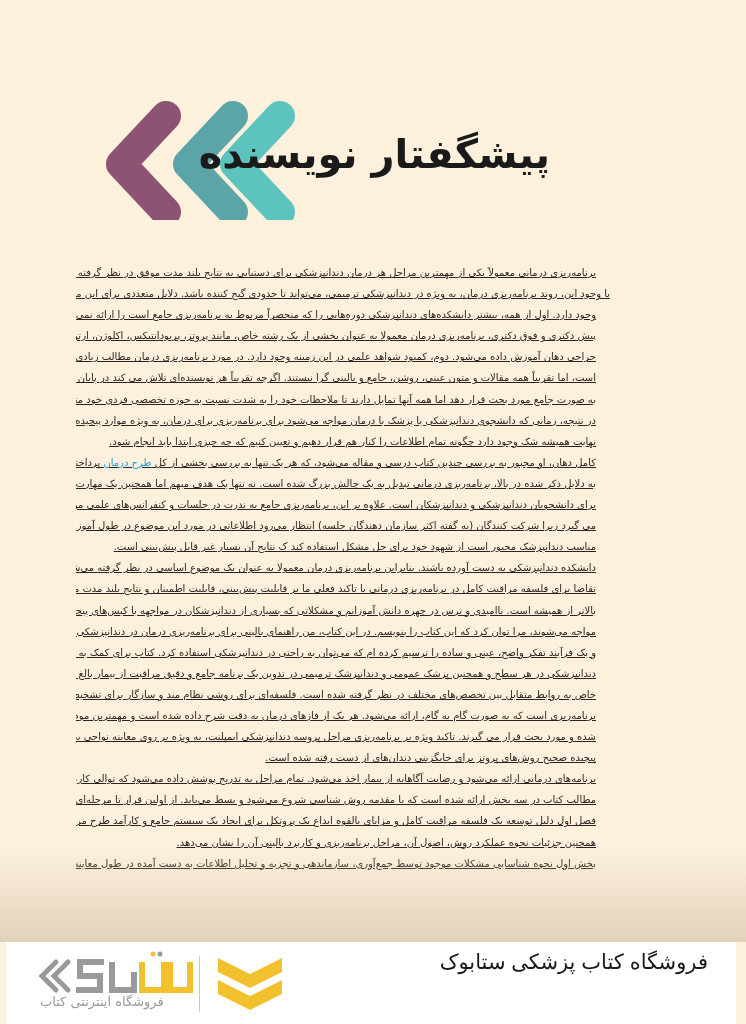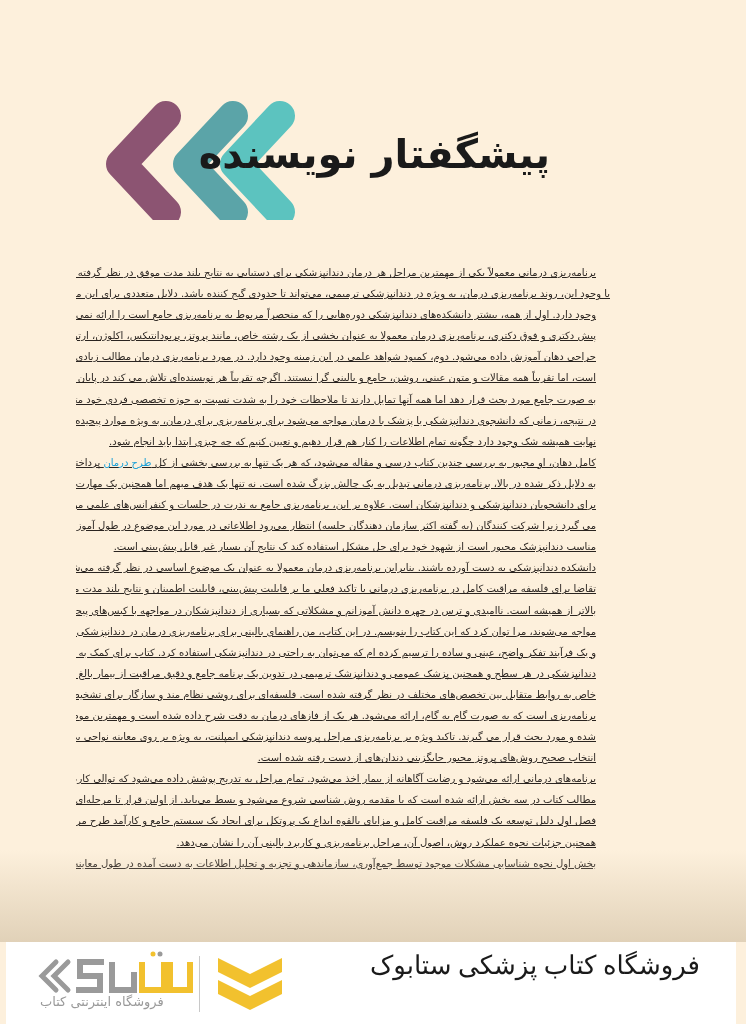--- a/index.html
+++ b/index.html
@@ -29,22 +29,22 @@
   .link { color:#1aa0d8; }
   .shade {
     position:absolute; left:0; top:850px; width:746px; height:92px;
     background:linear-gradient(to bottom, rgba(253,240,220,0) 0%, rgba(220,204,178,0.85) 100%);
     pointer-events:none;
   }
   .footer {
     position:absolute; left:6px; top:942px; width:730px; height:82px; background:#ffffff;
   }
   .store-name {
-    position:absolute; right:36px; top:8px; direction:rtl;
-    font-family:Liberation Serif, serif; font-size:26px; color:#1a1a1a;
+    position:absolute; right:28px; top:8px; direction:rtl;
+    font-family:Liberation Sans, sans-serif; font-size:21px; color:#1a1a1a;
   }
   .store-url {
     position:absolute; right:26px; top:44px;
     font-family:"DejaVu Sans", sans-serif; font-size:22px; letter-spacing:7px; color:#1a1a1a;
   }
   .store-url .hl { color:#f2c12e; }
   .logo-emblem { position:absolute; left:208px; top:12px; width:72px; height:60px; }
   .logo-divider { position:absolute; left:193px; top:14px; width:1px; height:56px; background:#c8c8c8; }
   .logo-word { position:absolute; left:28px; top:8px; width:160px; height:48px; }
   .logo-sub {
@@ -88,21 +88,21 @@
     </p>
     <p>
       <span class="line">تقاضا برای فلسفه مراقبت کامل در برنامه‌ریزی درمانی با تاکید فعلی ما بر قابلیت پیش‌بینی، قابلیت اطمینان و نتایج بلند مدت موفق</span>
       <span class="line">بالاتر از همیشه است. ناامیدی و ترس در چهره دانش آموزانم و مشکلاتی که بسیاری از دندانپزشکان در مواجهه با کیس‌های پیچیده با آن</span>
       <span class="line">مواجه می‌شوند، مرا توان کرد که این کتاب را بنویسم. در این کتاب، من راهنمای بالینی برای برنامه‌ریزی درمان در دندانپزشکی ترمیمی</span>
       <span class="line">و یک فرآیند تفکر واضح، عینی و ساده را ترسیم کرده ام که می‌توان به راحتی در دندانپزشکی استفاده کرد. کتاب برای کمک به دانشجوی</span>
       <span class="line">دندانپزشکی در هر سطح و همچنین پزشک عمومی و دندانپزشک ترمیمی در تدوین یک برنامه جامع و دقیق مراقبت از بیمار بالغ با توجه</span>
       <span class="line">خاص به روابط متقابل بین تخصص‌های مختلف در نظر گرفته شده است. فلسفه‌ای برای روشی نظام مند و سازگار برای تشخیص و حل</span>
       <span class="line">برنامه‌ریزی است که به صورت گام به گام، ارائه می‌شود. هر یک از فازهای درمان به دقت شرح داده شده است و مهمترین موضوعات لیست</span>
       <span class="line">شده و مورد بحث قرار می گیرند. تاکید ویژه بر برنامه‌ریزی مراحل پروسه دندانپزشکی ایمپلنت، به ویژه بر روی معاینه نواحی بی‌دندانی و</span>
-      <span class="line last">انتخاب صحیح روش‌های پروتز مجبور جایگزینی دندان‌های از دست رفته شده است.</span>
+      <span class="line last">پیچیده صحیح روش‌های پروتز برای جایگزینی دندان‌های از دست رفته شده است.</span>
     </p>
     <p>
       <span class="line">برنامه‌های درمانی ارائه می‌شود و رضایت آگاهانه از بیمار اخذ می‌شود. تمام مراحل به تدریج پوشش داده می‌شود که توالی کاربرد بالینی را</span>
       <span class="line">مطالب کتاب در سه بخش ارائه شده است که با مقدمه روش شناسی شروع می‌شود و بسط می‌یابد. از اولین قرار تا مرحله‌ای که در آن</span>
     </p>
     <p>
       <span class="line">فصل اول دلیل توسعه یک فلسفه مراقبت کامل و مزایای بالقوه ابداع یک پروتکل برای ایجاد یک سیستم جامع و کارآمد طرح مراقبت</span>
       <span class="line last">همچنین جزئیات نحوه عملکرد روش، اصول آن، مراحل برنامه‌ریزی و کاربرد بالینی آن را نشان می‌دهد.</span>
     </p>
     <p>

